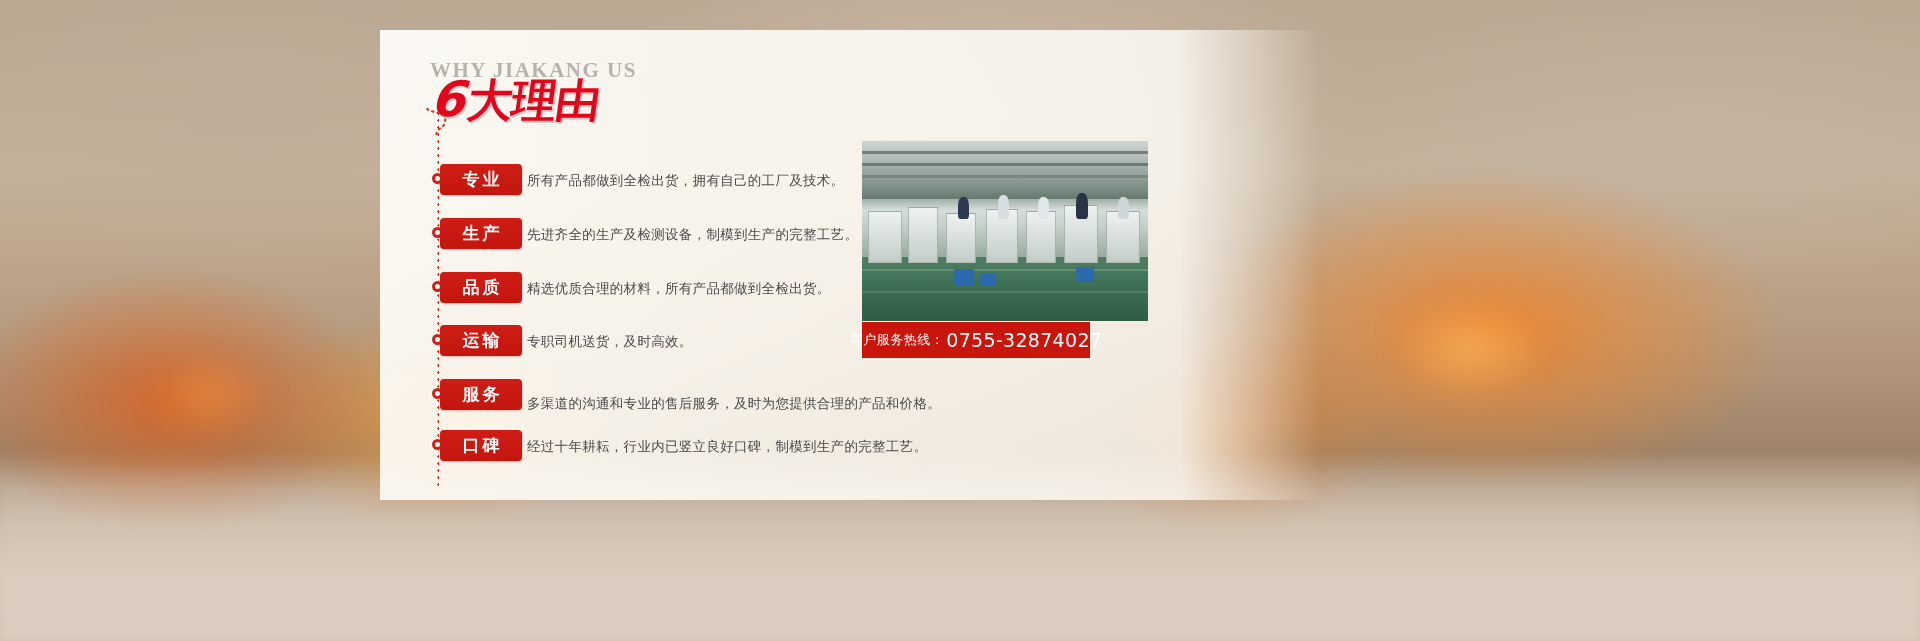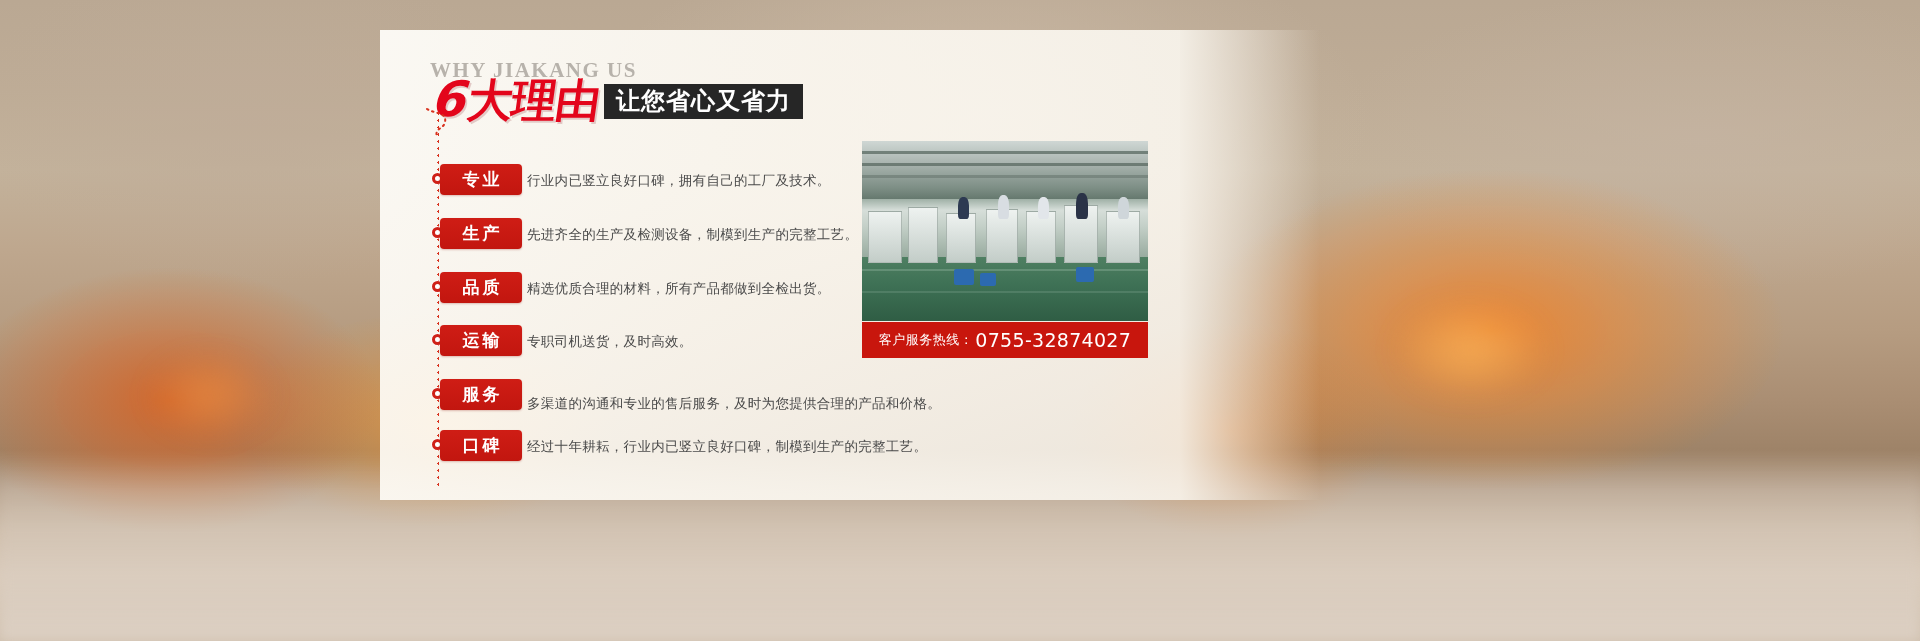--- a/index.html
+++ b/index.html
@@ -162,21 +162,21 @@
   }
   .worker {
     position:absolute; border-radius:40% 40% 20% 20%;
   }
   .bluebox {
     position:absolute; background:#2c6ab0; border-radius:2px;
   }
 
   
   .hotline {
-    position:absolute; left:862px; top:322px; width:286px; height:36px;
+    position:absolute; left:862px; top:322px; width:228px; height:36px;
     background:#c8160d;
     display:flex; align-items:center; justify-content:center;
     white-space:nowrap;
   }
   .hotline .lbl {
     font-family:"DejaVu Sans", sans-serif;
     color:#ffffff; font-size:13px; letter-spacing:.5px;
   }
   .hotline .num {
     font-family:"DejaVu Sans", sans-serif;
@@ -191,35 +191,34 @@
 <div class="bg-blur-overlay"></div>
 <div class="bg-ground"></div>
 
 <div class="panel"></div>
 <div class="panel-fade"></div>
 
 <div class="header">
   <div class="eng-title">WHY JIAKANG US</div>
   <div class="cn-row">
     <span class="cn-big"><span class="num">6</span><span>大理由</span></span>
-    <span class="cn-tail">让您省心又省力</span>
   </div>
 </div>
 
 <svg class="dot-curve" viewBox="0 0 36 30">
   <path d="M2 1 C 10 6, 22 4, 20 14 C 19 21, 9 20, 12 29" fill="none" stroke="#d8321f" stroke-width="2" stroke-dasharray="1.5 4" stroke-linecap="round"></path>
 </svg>
 <div class="dot-line"></div>
 
 <div class="reasons">
 
   <div class="row" style="top:163px">
     <span class="bullet" style="top:10px"></span>
     <span class="tag">专业</span>
-    <span class="desc" style="top:9px">行业内已竖立良好口碑，拥有自己的工厂及技术。</span>
+    <span class="desc" style="top:9px">所有产品都做到全检出货，拥有自己的工厂及技术。</span>
   </div>
 
   <div class="row" style="top:217px">
     <span class="bullet" style="top:10px"></span>
     <span class="tag">生产</span>
     <span class="desc" style="top:9px">先进齐全的生产及检测设备，制模到生产的完整工艺。</span>
   </div>
 
   <div class="row" style="top:271px">
     <span class="bullet" style="top:10px"></span>

